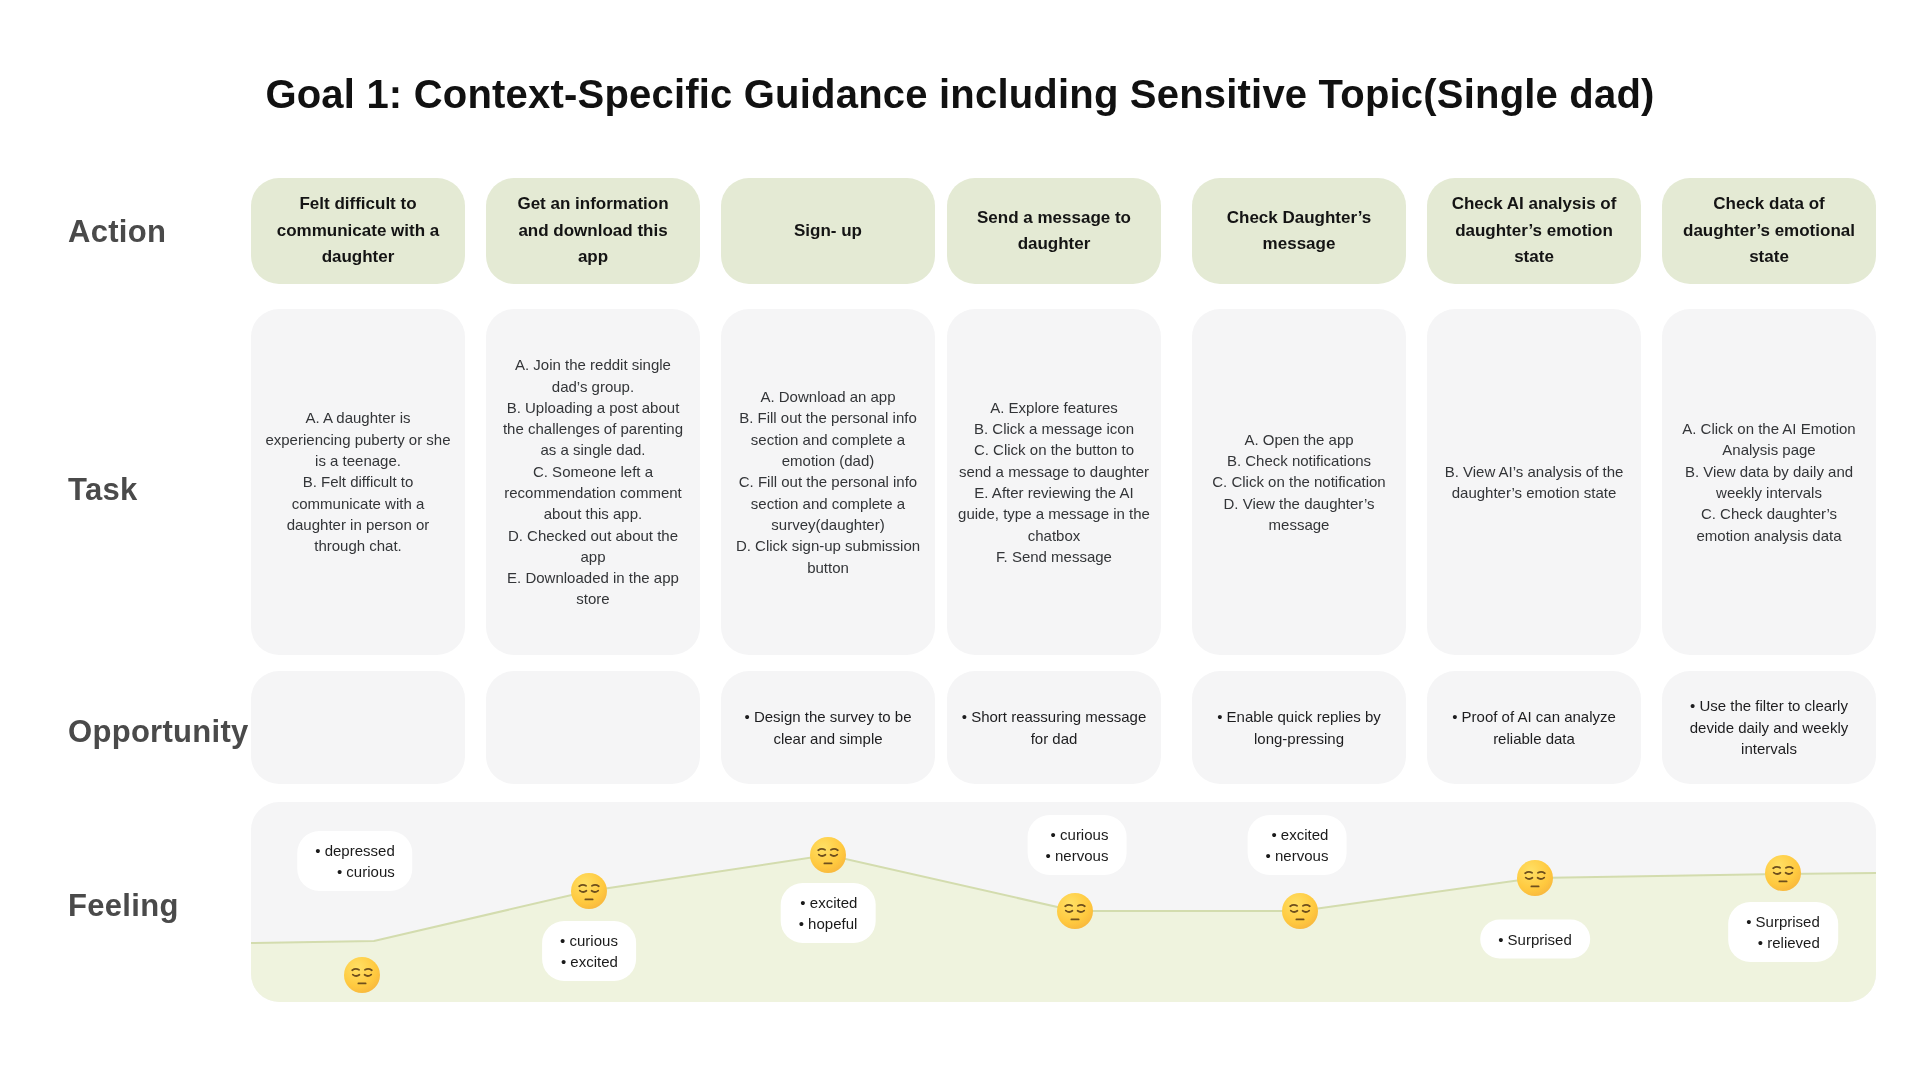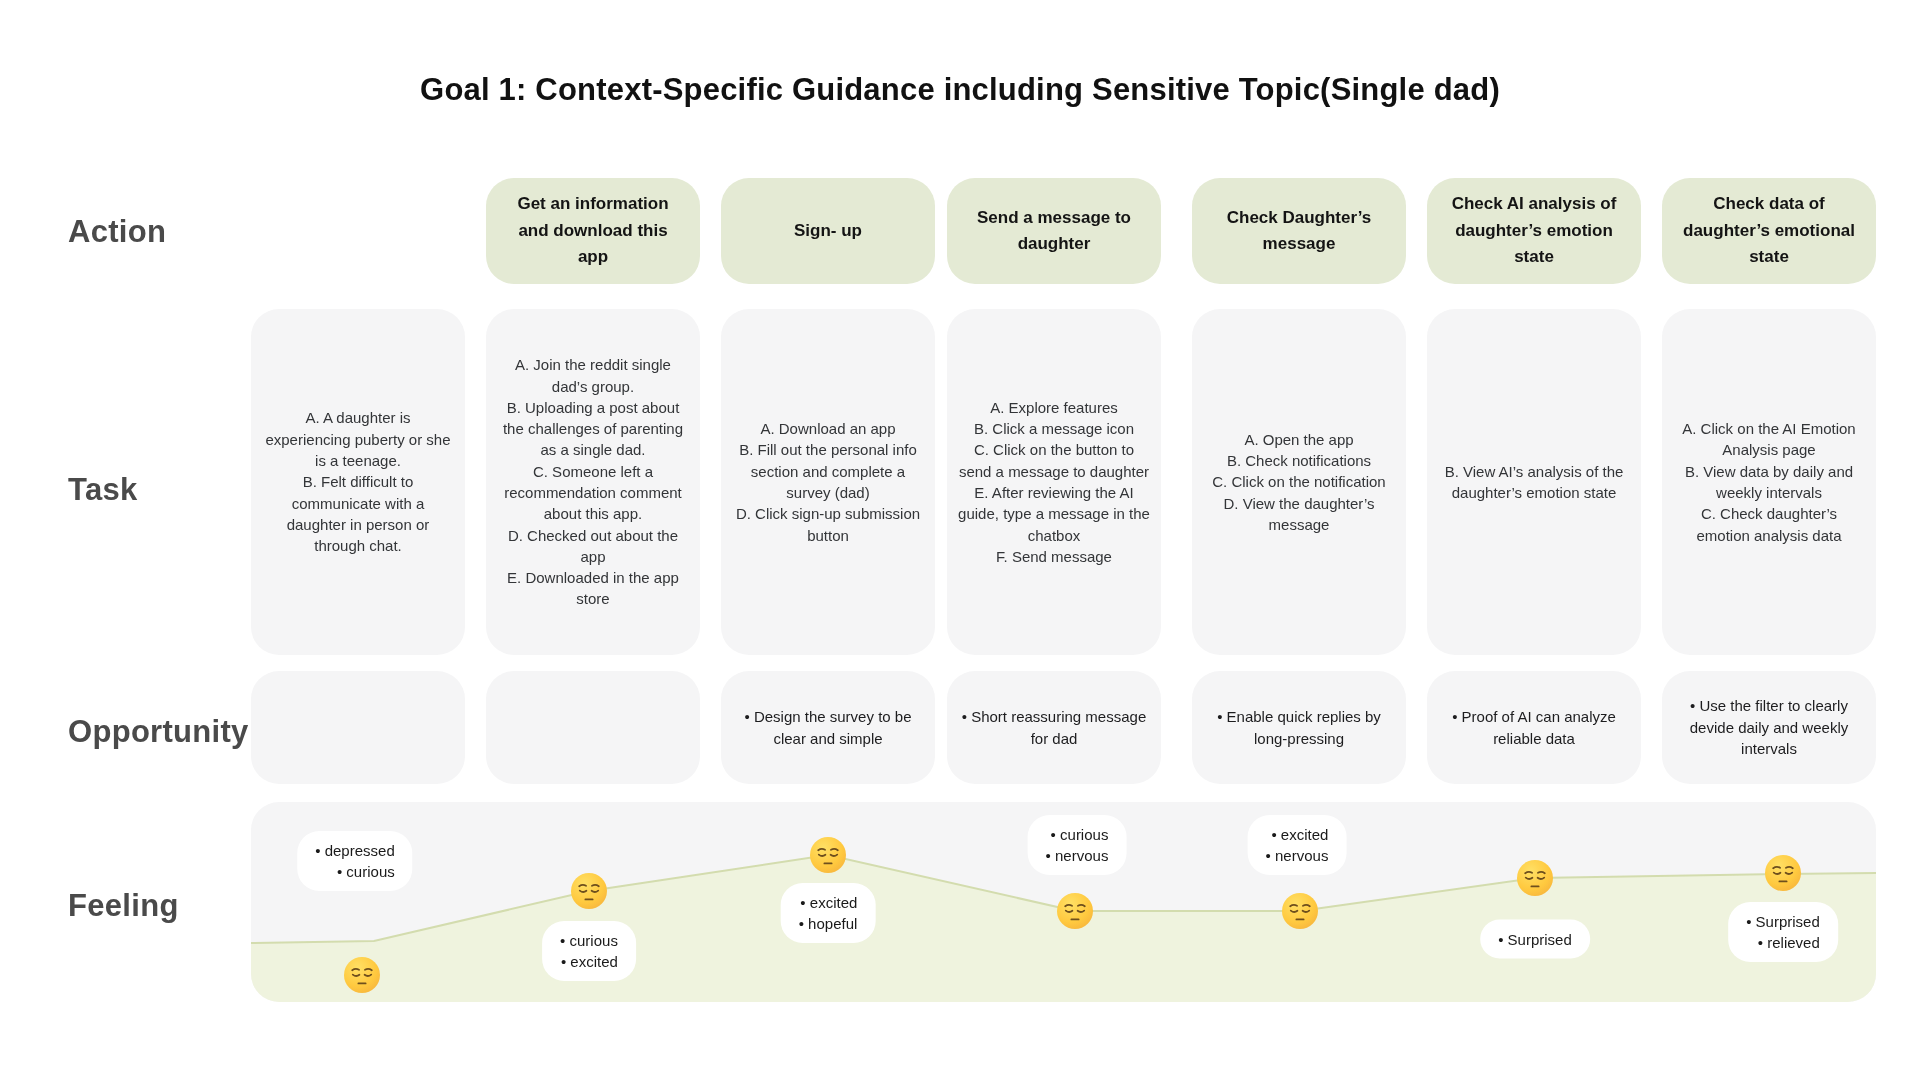--- a/index.html
+++ b/index.html
@@ -1,19 +1,19 @@
 <!DOCTYPE html>
 <html><head>
 <meta charset="utf-8">
 <style>
   html,body{margin:0;padding:0;background:#ffffff;}
   .canvas{position:relative;width:1920px;height:1080px;background:#ffffff;overflow:hidden;
           font-family:"Liberation Sans","DejaVu Sans",sans-serif;color:#141414;}
   .title{position:absolute;left:0;top:72px;width:1920px;text-align:center;
-         font-size:31px;font-weight:700;letter-spacing:.2px;color:#111;}
+         font-size:40px;font-weight:700;letter-spacing:.2px;color:#111;}
   .row-label{position:absolute;left:68px;font-size:31px;font-weight:700;color:#4a4a4a;letter-spacing:.3px;}
   .lbl-action{top:214px;} .lbl-task{top:472px;} .lbl-opportunity{top:714px;} .lbl-feeling{top:888px;}
 
   .col{position:absolute;width:214px;}
   .c0{left:251px;} .c1{left:486px;} .c2{left:721px;} .c3{left:947px;}
   .c4{left:1192px;} .c5{left:1427px;} .c6{left:1662px;}
 
   .action-cell{top:178px;height:106px;background:#E4EAD4;border-radius:28px;
                display:flex;align-items:center;justify-content:center;text-align:center;
                font-size:17px;font-weight:700;line-height:1.55;padding:0 18px;box-sizing:border-box;}
@@ -45,41 +45,43 @@
 
 <div class="canvas">
 
   <div class="title">Goal 1: Context-Specific Guidance including Sensitive Topic(Single dad)</div>
 
   <div class="row-label lbl-action">Action</div>
   <div class="row-label lbl-task">Task</div>
   <div class="row-label lbl-opportunity">Opportunity</div>
   <div class="row-label lbl-feeling">Feeling</div>
 
+  <div class="col c0 action-cell">Felt difficult to communicate with a daughter</div>
   <div class="col c1 action-cell">Get an information and download this app</div>
   <div class="col c2 action-cell">Sign- up</div>
   <div class="col c3 action-cell">Send a message to daughter</div>
   <div class="col c4 action-cell">Check Daughter’s message</div>
   <div class="col c5 action-cell">Check AI analysis of daughter’s emotion state</div>
   <div class="col c6 action-cell">Check data of daughter’s emotional state</div>
 
   <div class="col c0 task-cell">
       <div>A. A daughter is experiencing puberty or she is a teenage.</div>
       <div>B. Felt difficult to communicate with a daughter in person or through chat.</div>
     </div>
   <div class="col c1 task-cell">
       <div>A. Join the reddit single dad’s group.</div>
       <div>B. Uploading a post about the challenges of parenting as a single dad.</div>
       <div>C. Someone left a recommendation comment about this app.</div>
       <div>D. Checked out about the app</div>
       <div>E. Downloaded in the app store</div>
     </div>
   <div class="col c2 task-cell">
       <div>A. Download an app</div>
-      <div>B. Fill out the personal info section and complete a survey (dad)</div>
+      <div>B. Fill out the personal info section and complete a emotion (dad)</div>
+      <div>C. Fill out the personal info section and complete a survey(daughter)</div>
       <div>D. Click sign-up submission button</div>
     </div>
   <div class="col c3 task-cell">
       <div>A. Explore features</div>
       <div>B. Click a message icon</div>
       <div>C. Click on the button to send a message to daughter</div>
       <div>E. After reviewing the AI guide, type a message in the chatbox</div>
       <div>F. Send message</div>
     </div>
   <div class="col c4 task-cell">

